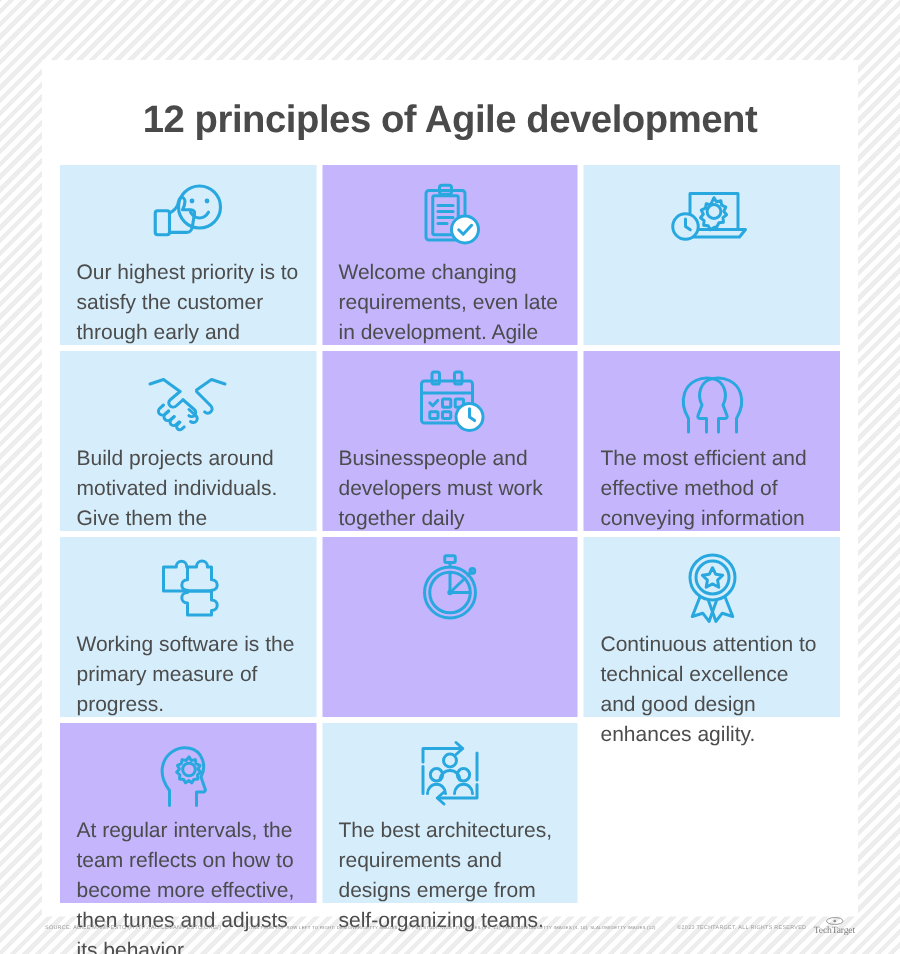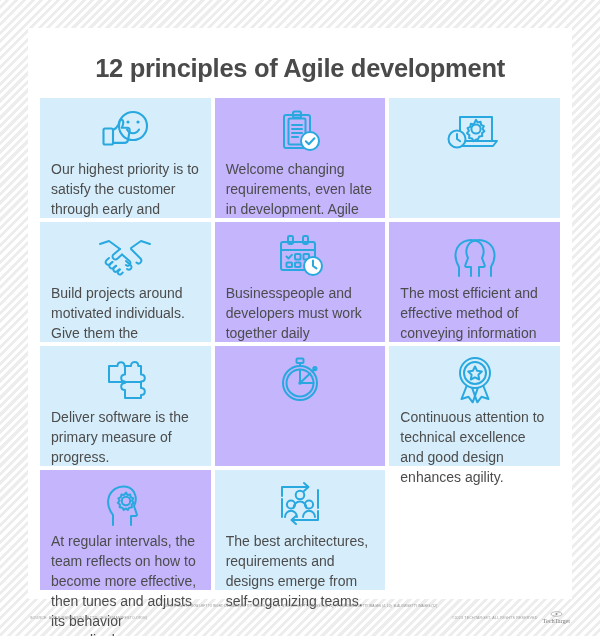--- a/index.html
+++ b/index.html
@@ -15,21 +15,21 @@
       -45deg,
       #ffffff 0px, #ffffff 3px,
       #ededed 3px, #ededed 6px
     );
     overflow: hidden;
   }
 
   .poster {
     position: absolute;
     left: 28px;
-    top: 28px;
+    top: 40px;
     width: 544px;
     height: 571px;
     background: #ffffff;
     box-sizing: border-box;
   }
 
   .poster-title {
     text-align: center;
     font-size: 25.5px;
     font-weight: bold;
@@ -250,21 +250,21 @@
     </div>
 
     <div class="card">
       <div class="card-icon">
         <svg width="50" height="46" viewBox="0 0 50 46" fill="none" stroke="#29a8e0" stroke-width="2" stroke-linecap="round" stroke-linejoin="round">
           <path d="M9 9h8.5c0-2.4 1.6-3.8 3.5-3.8S24.5 6.6 24.5 9H25v8.5c-2.4 0-3.8 1.6-3.8 3.5s1.4 3.5 3.8 3.5V25H9z"></path>
           <path d="M25 9h6v-.2c0-2.3 1.7-3.8 3.7-3.8s3.6 1.5 3.6 3.8V9H41v8.5c2.4 0 3.8 1.5 3.8 3.5s-1.4 3.5-3.8 3.5V25H25"></path>
           <path d="M25 25h16v6c2.4 0 3.8 1.5 3.8 3.5S43.4 38 41 38v3H25v-8c-2.4 0-3.8-1.5-3.8-3.5S22.6 26 25 26z"></path>
         </svg>
       </div>
-      <p class="card-text">Deliver software is the primary measure of progress.</p>
+      <p class="card-text">Working software is the primary measure of progress.</p>
     </div>
 
     <div class="card plain">
       <div class="card-icon">
         <svg width="48" height="48" viewBox="0 0 48 48" fill="none" stroke="#29a8e0" stroke-width="2" stroke-linecap="round" stroke-linejoin="round">
           <circle cx="24" cy="27" r="17"></circle>
           <circle cx="24" cy="27" r="13.5"></circle>
           <rect x="20.5" y="2.5" width="7" height="4.5" rx="1"></rect>
           <line x1="24" y1="7" x2="24" y2="10"></line>
           <line x1="36" y1="15.5" x2="38.5" y2="13"></line>

